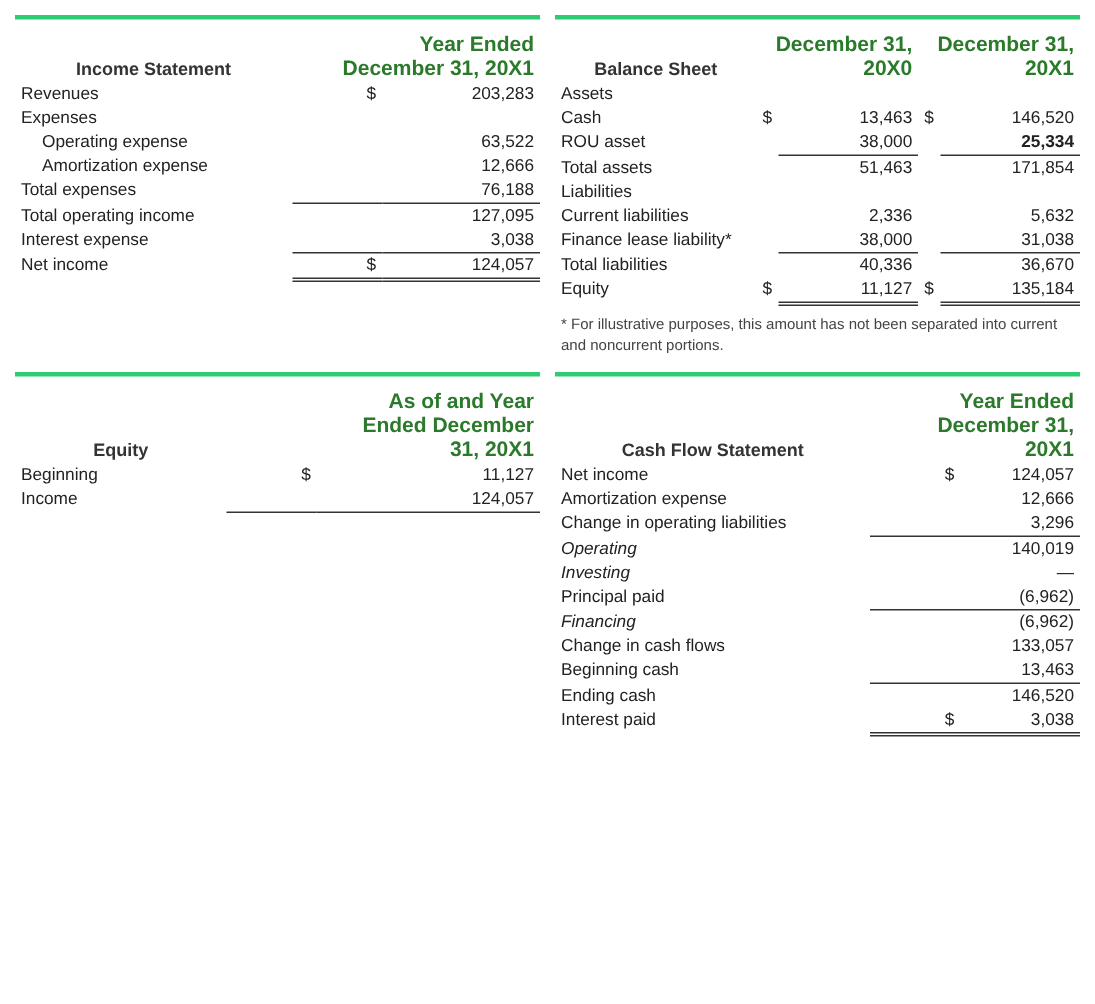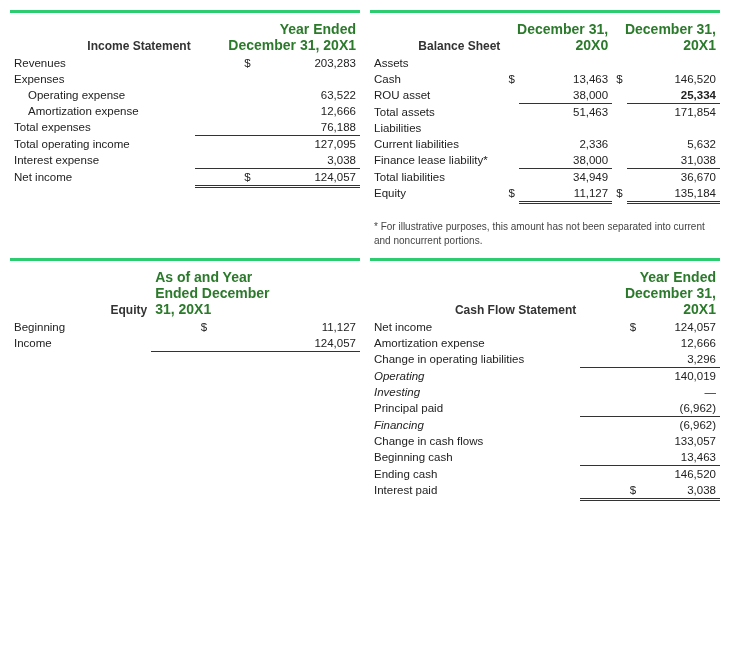--- a/index.html
+++ b/index.html
@@ -21,21 +21,21 @@
     .panel {
       border-top: 3px solid #2ecc71;
       padding-top: 6px;
     }
     table {
       width: 100%;
       border-collapse: collapse;
     }
     th {
       font-weight: bold;
-      text-align: right;
+      text-align: center;
       font-size: 11px;
       padding: 2px 4px;
       vertical-align: bottom;
     }
     td {
       padding: 2px 4px;
       font-size: 11.5px;
       vertical-align: top;
     }
     .header-green {
@@ -63,21 +63,21 @@
       min-width: 60px;
     }
     td.dollar {
       text-align: right;
       width: 14px;
       white-space: nowrap;
     }
     .footnote {
       font-size: 10px;
       color: #444;
-      margin-top: 16px;
+      margin-top: 6px;
       padding: 0 4px;
       line-height: 1.4;
     }
   </style>
 </head>
 <body>
 
 <div class="grid">
 
   <div class="panel">
@@ -188,42 +188,42 @@
           <tr>
     <td>Finance lease liability*</td>
     <td class="dollar"></td>
     <td class="num" style="border-bottom:1px solid #333;">38,000</td>
     <td class="dollar"></td>
     <td class="num" style="border-bottom:1px solid #333;">31,038</td>
   </tr>
           <tr>
     <td>Total liabilities</td>
     <td class="dollar"></td>
-    <td class="num">34,949</td>
+    <td class="num">40,336</td>
     <td class="dollar"></td>
     <td class="num">36,670</td>
   </tr>
           <tr>
     <td>Equity</td>
     <td class="dollar">$</td>
     <td class="num" style="border-bottom:3px double #333;">11,127</td>
     <td class="dollar">$</td>
     <td class="num" style="border-bottom:3px double #333;">135,184</td>
   </tr>
         </tbody>
     </table>
     <div class="footnote">*  For illustrative purposes, this amount has not been separated into current and noncurrent portions.</div>
   </div>
 
   <div class="panel">
     <table>
       <thead>
         <tr>
           <th class="col-label">Equity</th>
-          <th colspan="2" style="text-align:left;margin-top:16px;" class="header-green">As of and Year<br>Ended December<br>31, 20X1</th>
+          <th colspan="2" style="text-align:right;margin-top:16px;" class="header-green">As of and Year<br>Ended December<br>31, 20X1</th>
         </tr>
       </thead>
       <tbody id="equity-tbody">
           <tr>
     <td>Beginning</td>
     <td class="dollar num">$</td>
     <td class="num">11,127</td>
   </tr>
           <tr class="underline">
     <td>Income</td>

